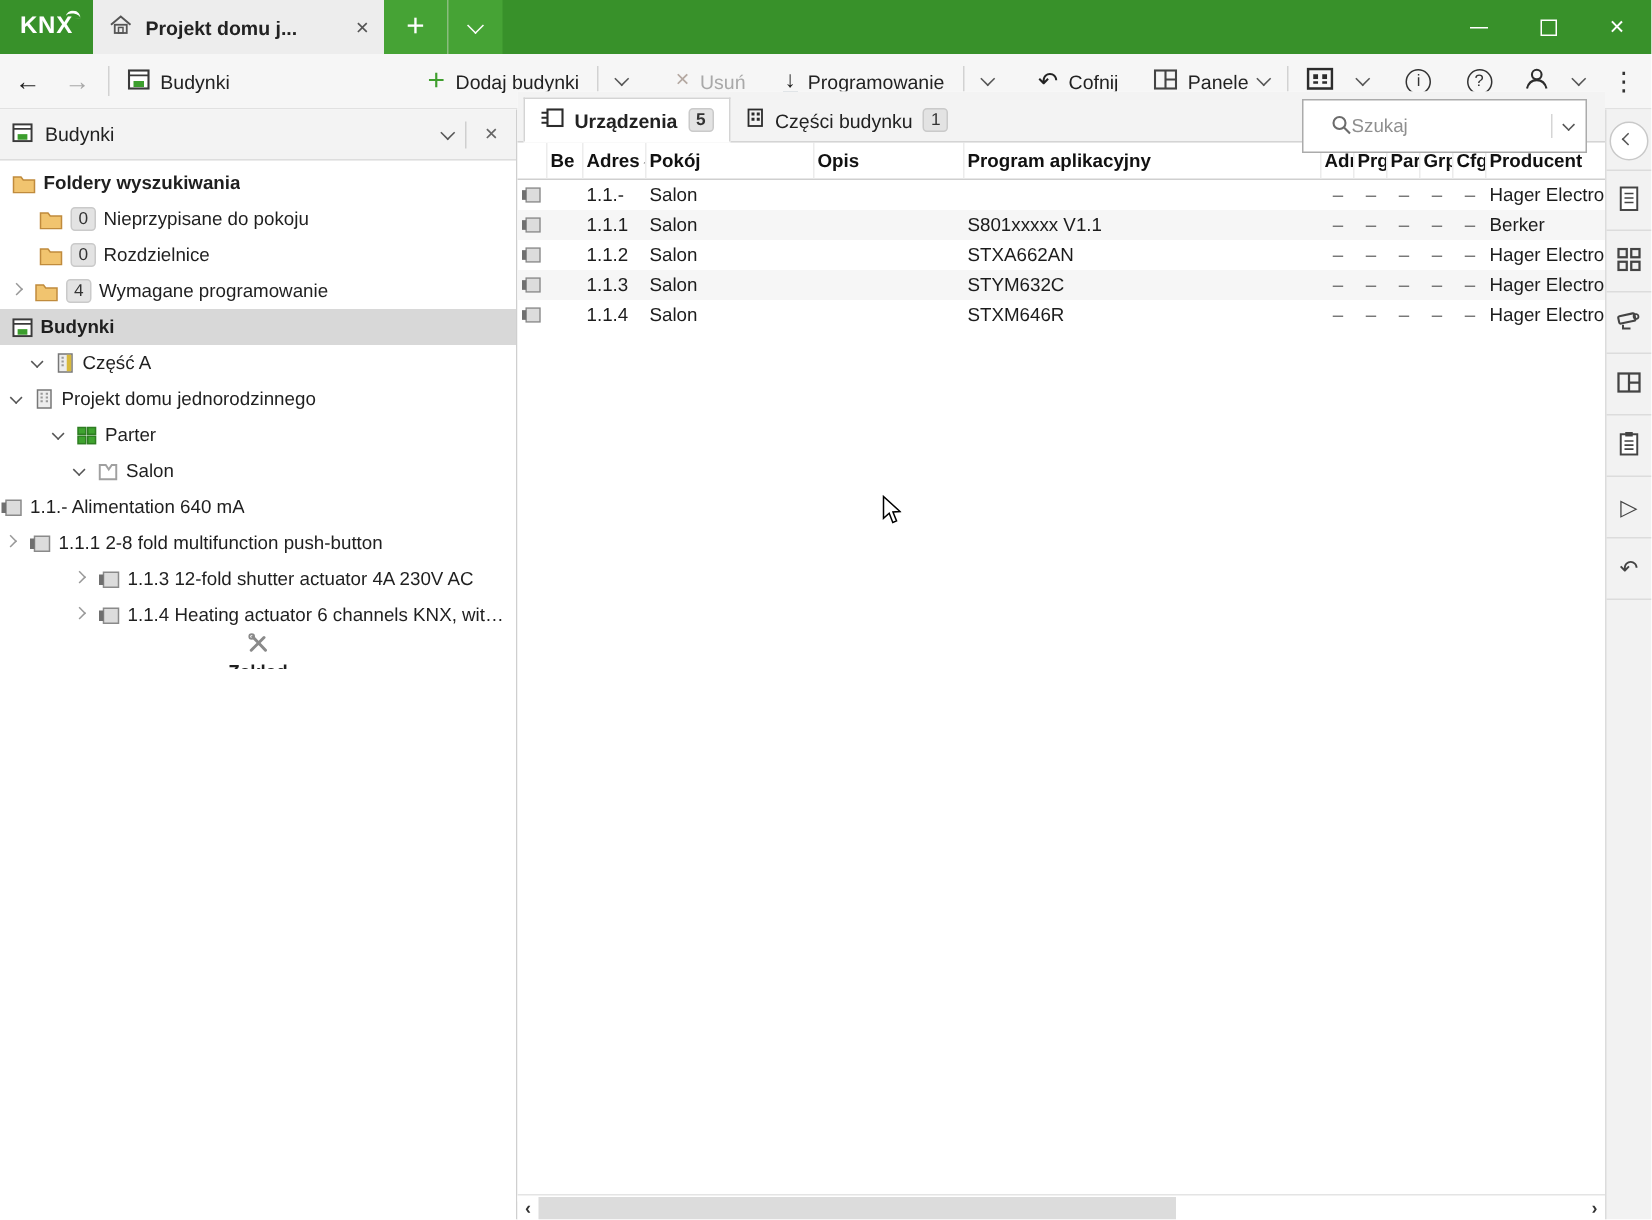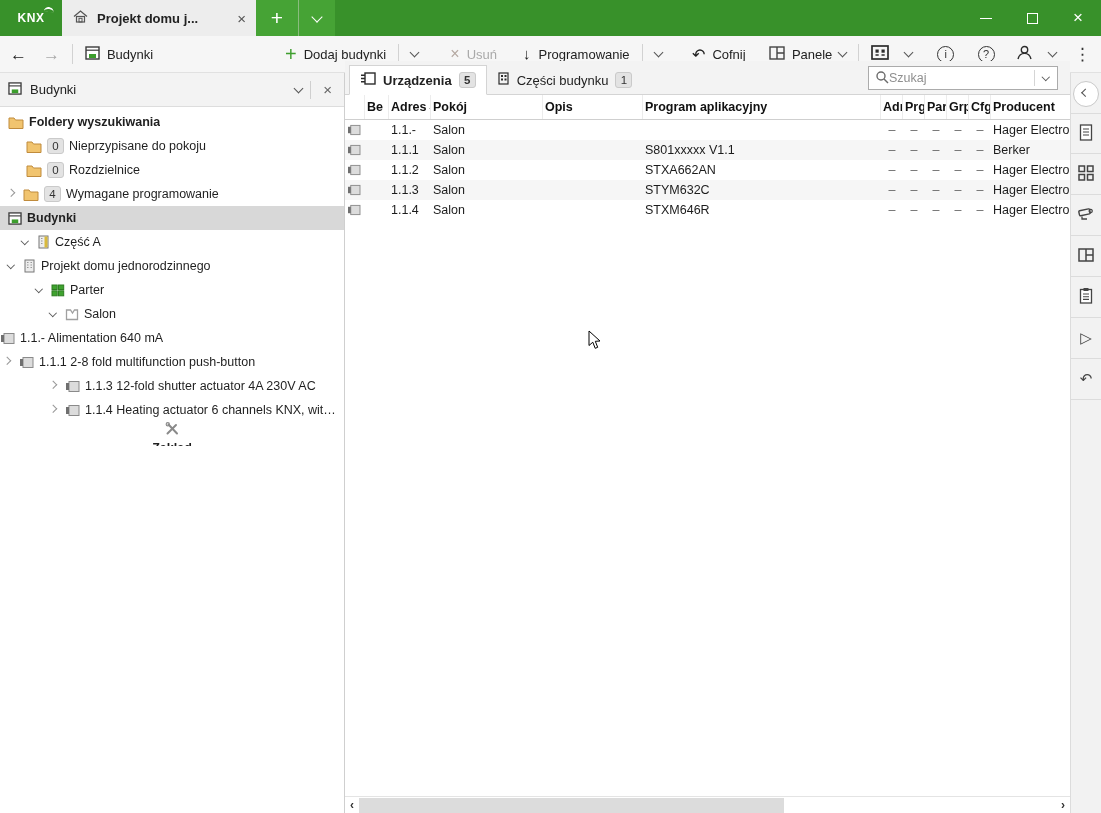--- a/index.html
+++ b/index.html
@@ -4,21 +4,21 @@
 <style>
   * { margin:0; padding:0; box-sizing:border-box; }
   html,body { width:1101px; height:813px; }
   body {
     font-family:"Liberation Sans", sans-serif;
     position:relative; overflow:hidden; background:#fff; color:#1f1f1f;
     font-size:12.5px;
   }
   
   .titlebar { position:absolute; top:0; left:0; width:1101px; height:36px; background:#38912a; display:flex; align-items:stretch; }
-  .knx-logo { width:62px; display:flex; align-items:center; justify-content:center; color:#fff; font-weight:bold; font-size:12px; letter-spacing:.5px; position:relative; }
+  .knx-logo { width:62px; display:flex; align-items:center; justify-content:center; color:#fff; font-weight:bold; font-size:16px; letter-spacing:.5px; position:relative; }
   .knx-logo i { position:absolute; top:7px; right:8px; width:10px; height:5px; border-top:2px solid #fff; border-radius:50% 50% 0 0 / 100% 100% 0 0; transform:rotate(8deg); }
   .doc-tab { width:194px; background:#ededed; display:flex; align-items:center; gap:8px; padding:0 10px; color:#222; font-size:13px; }
   .doc-tab .title { flex:1; font-weight:bold; white-space:nowrap; overflow:hidden; }
   .tab-close { color:#555; font-size:15px; line-height:1; cursor:default; }
   .tb-btn { width:42px; background:#46a335; color:#fff; display:flex; align-items:center; justify-content:center; font-size:21px; font-weight:300; }
   .tb-btn.chev-btn { width:37px; border-left:1px solid #8abc7e; }
   .win-controls { margin-left:auto; display:flex; }
   .win-btn { width:46px; display:flex; align-items:center; justify-content:center; color:#fff; }
   .win-min i { width:12px; border-top:1.6px solid #fff; display:block; }
   .win-max i { width:11px; height:11px; border:1.6px solid #fff; display:block; }
@@ -52,21 +52,21 @@
   .trow .chslot { width:14px; display:flex; justify-content:center; flex:none; }
   .trow .bold { font-weight:bold; }
   .badge { background:#e3e3e3; border:1px solid #cacaca; border-radius:3px; min-width:17px; height:16px; display:inline-flex; align-items:center; justify-content:center; font-size:11.5px; color:#333; padding:0 3px; flex:none; }
   .ticon { flex:none; display:flex; align-items:center; }
   .tlabel { overflow:hidden; text-overflow:ellipsis; }
   
   .main { position:absolute; top:61px; left:345px; width:725px; height:740px; background:#fff; }
   .tabstrip { height:34px; background:#f3f3f3; border-bottom:1px solid #d4d4d4; display:flex; align-items:flex-end; padding-left:4px; position:relative; }
   .tab { height:30px; display:flex; align-items:center; gap:7px; padding:0 10px; font-size:13px; color:#222; margin-bottom:-1px; }
   .tab.active { background:#fff; border:1px solid #d4d4d4; border-bottom:1px solid #fff; font-weight:bold; }
-  .searchbox { position:absolute; right:12px; top:5px; width:190px; height:24px; background:#fff; border:1px solid #ababab; display:flex; align-items:center; padding-left:6px; }
+  .searchbox { position:absolute; right:12px; top:5px; width:190px; height:36px; background:#fff; border:1px solid #ababab; display:flex; align-items:center; padding-left:18px; }
   .searchbox input { border:none; outline:none; flex:1; font-size:12.5px; font-family:"Liberation Sans", sans-serif; color:#333; min-width:0; background:transparent; }
   .searchbox input::placeholder { color:#8f8f8f; }
   .searchbox .sb-sep { width:1px; height:16px; background:#d5d5d5; }
   .searchbox .sb-chev { width:22px; display:flex; align-items:center; justify-content:center; height:100%; }
   .grid { display:grid; grid-template-columns:20px 24px 42px 112px 100px 238px 22px 22px 22px 22px 22px minmax(0,1fr); align-items:center; }
   .thead { height:25px; border-bottom:1px solid #cfcfcf; font-weight:bold; font-size:12.5px; color:#111; }
   .thead > div { padding:0 2px; height:100%; display:flex; align-items:center; border-right:1px solid #ececec; overflow:hidden; }
   .thead > div:last-child { border-right:none; }
   .sort-asc { width:0; height:0; border-left:3.5px solid transparent; border-right:3.5px solid transparent; border-bottom:4.5px solid #888; margin-left:3px; }
   .trowt { height:20px; font-size:12.5px; color:#1c1c1c; }

